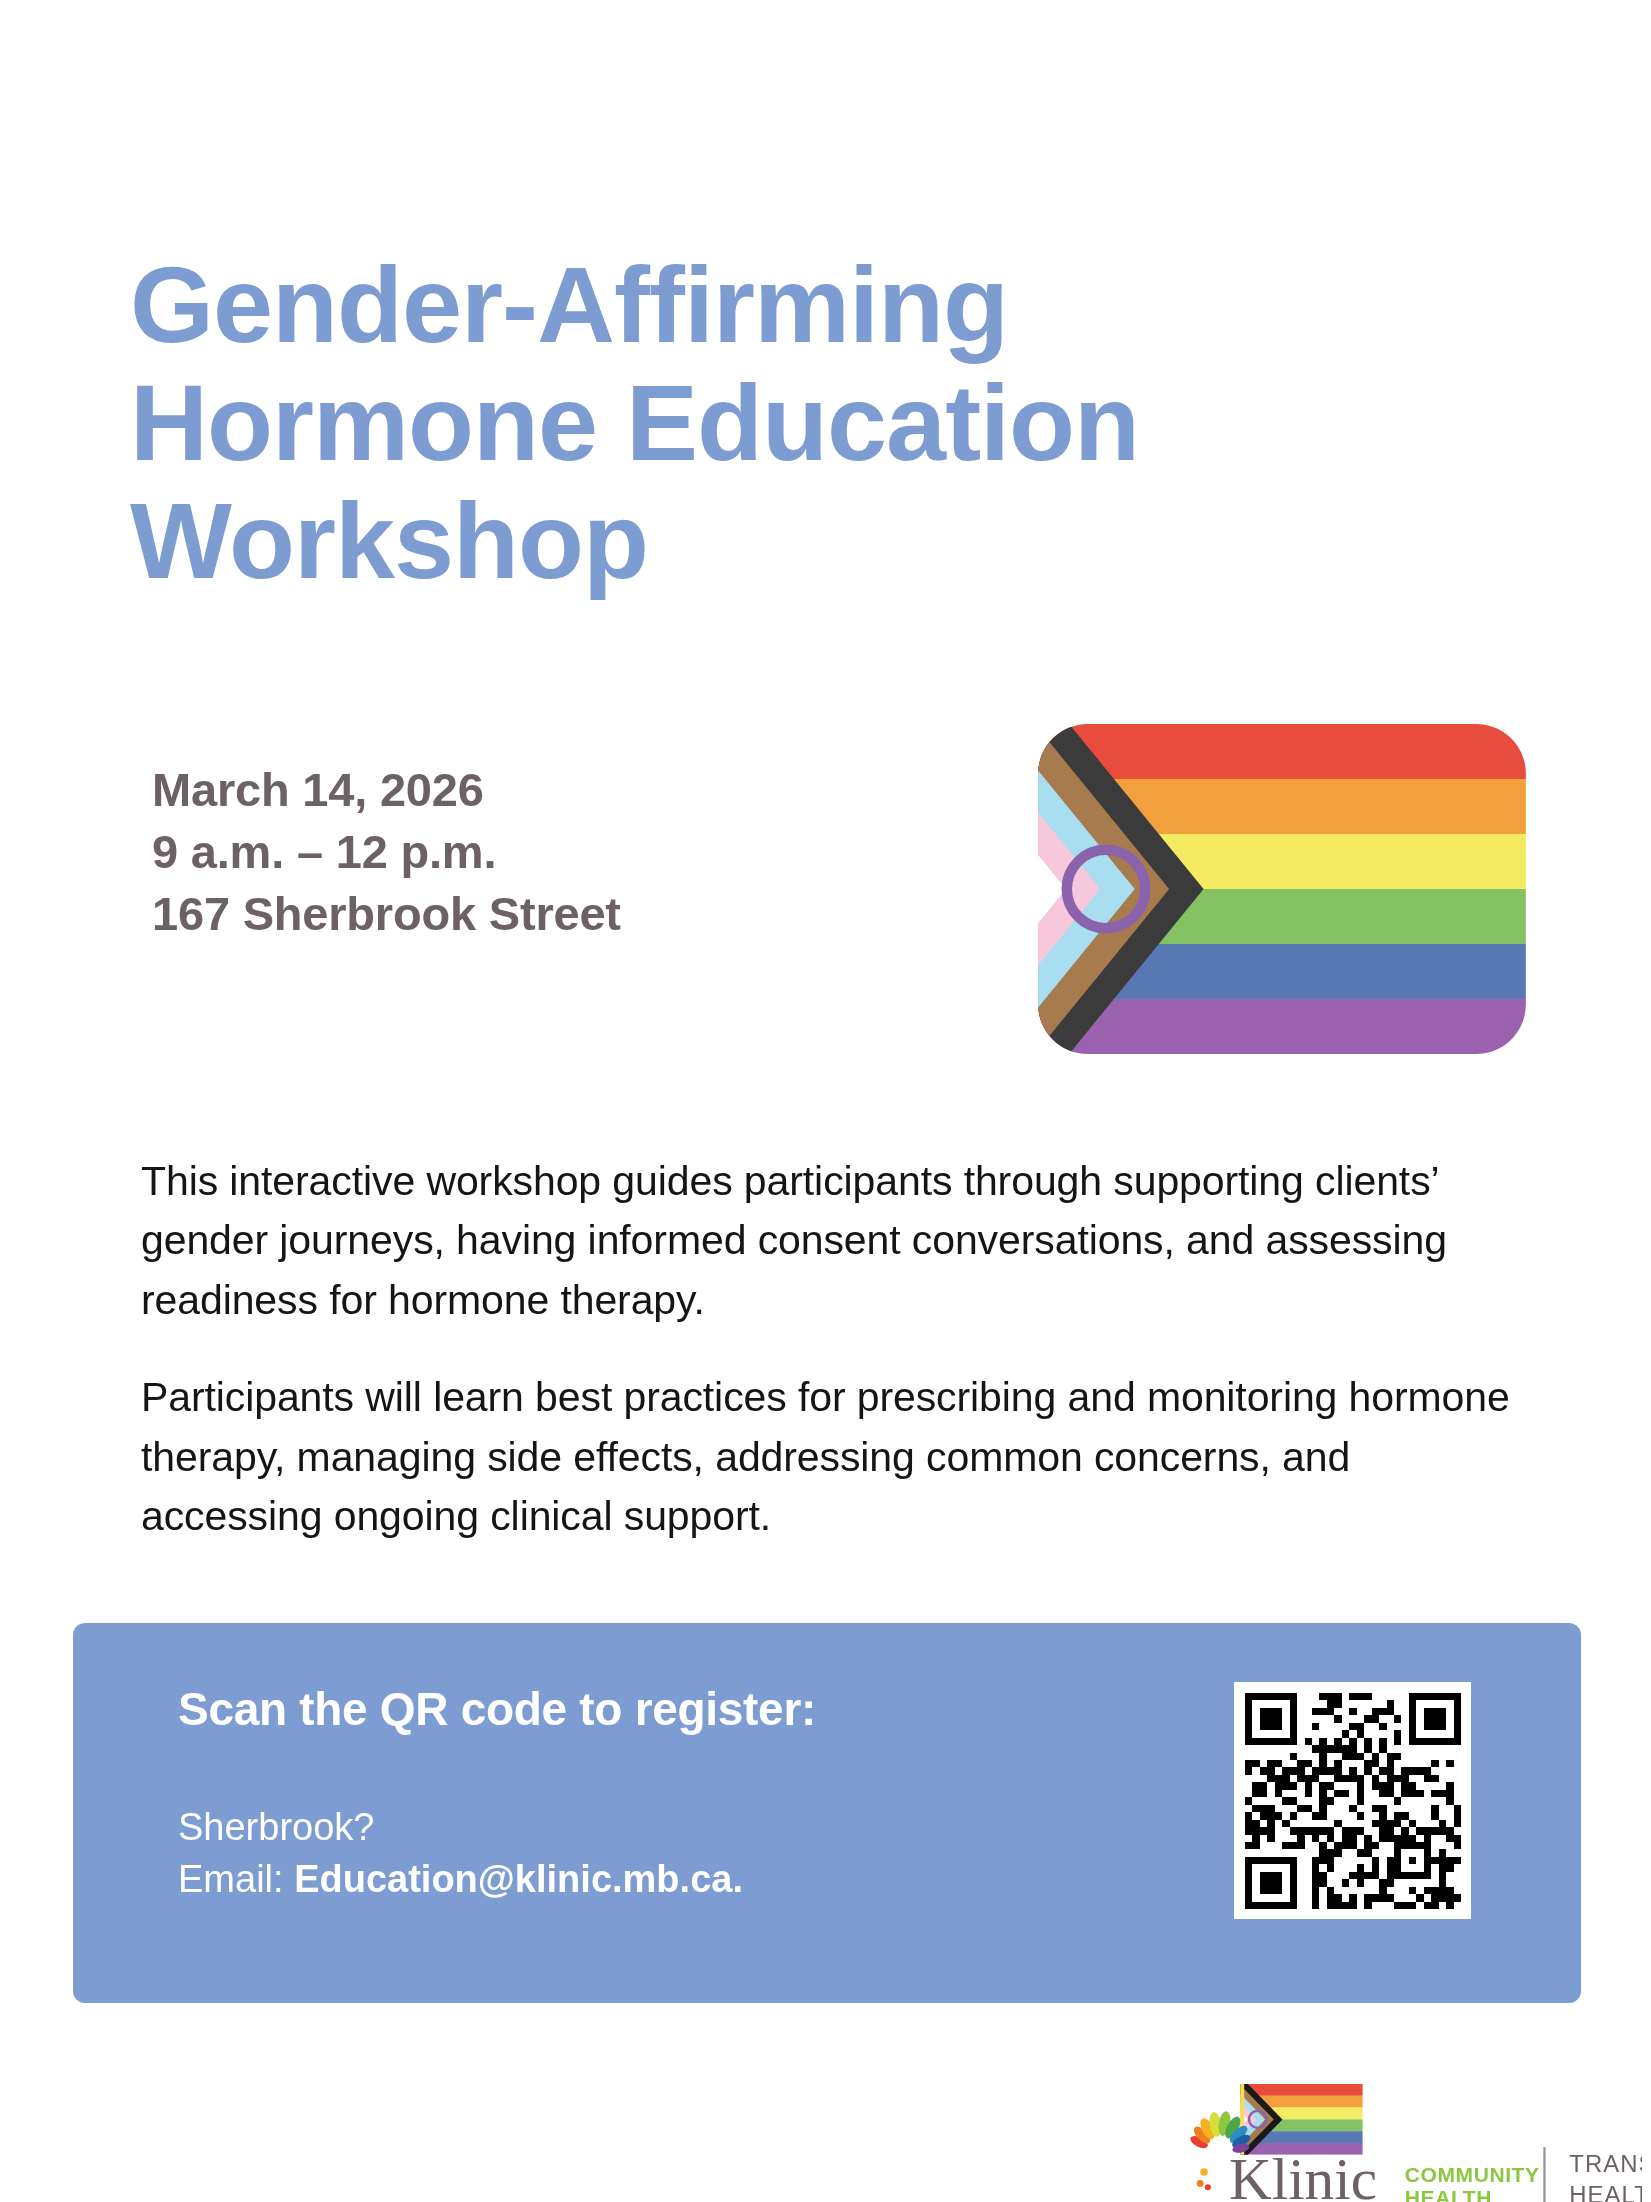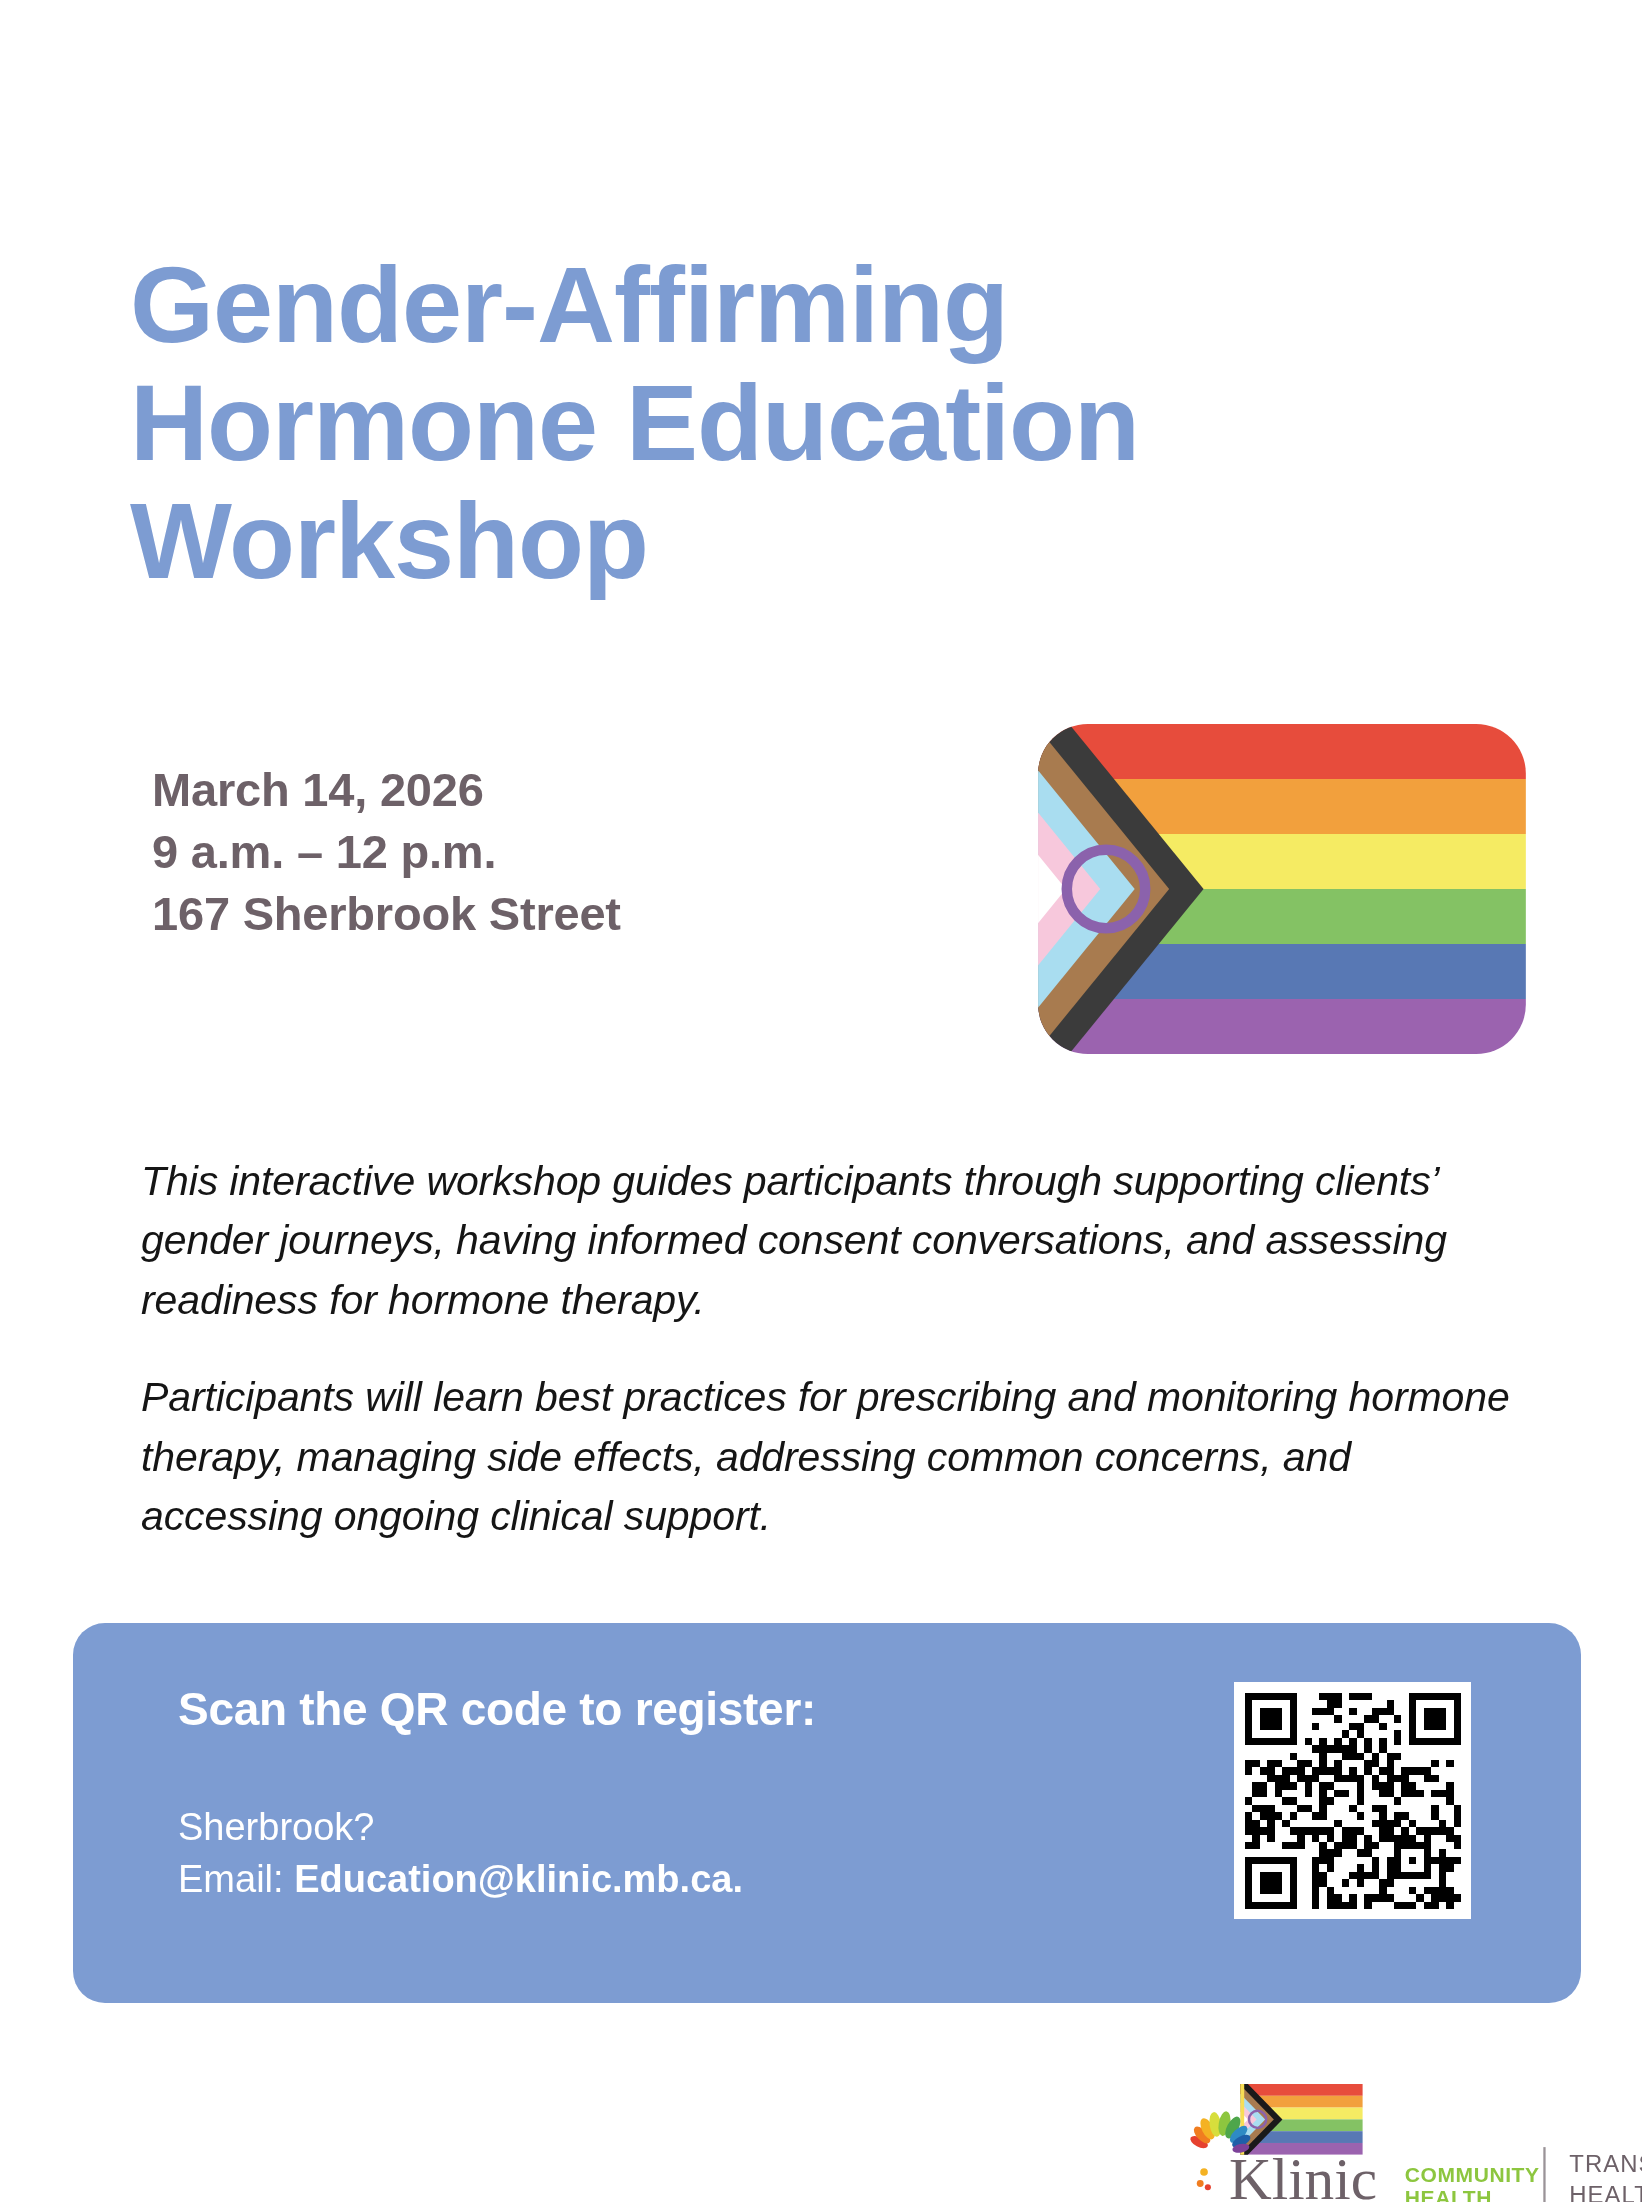--- a/index.html
+++ b/index.html
@@ -66,36 +66,35 @@
   
   .body-copy {
     position: absolute;
     left: 141px;
     top: 1104px;
     width: 1396px;
     font-size: 41px;
     line-height: 1.45;
     color: #151515;
     letter-spacing: -0.1px;
-    font-style: italic;
   }
   .body-copy p {
     margin: 0 0 38px 0;
   }
   .body-copy p:last-child { margin-bottom: 0; }
 
   
   .cta-panel {
     position: absolute;
     left: 73px;
     top: 1575px;
     width: 1508px;
     height: 380px;
     background: #7D9CD2;
-    border-radius: 32px;
+    border-radius: 12px;
   }
   .cta-text {
     position: absolute;
     left: 105px;
     top: 59px;
     width: 975px;
   }
   .cta-heading {
     font-size: 46px;
     font-weight: bold;

